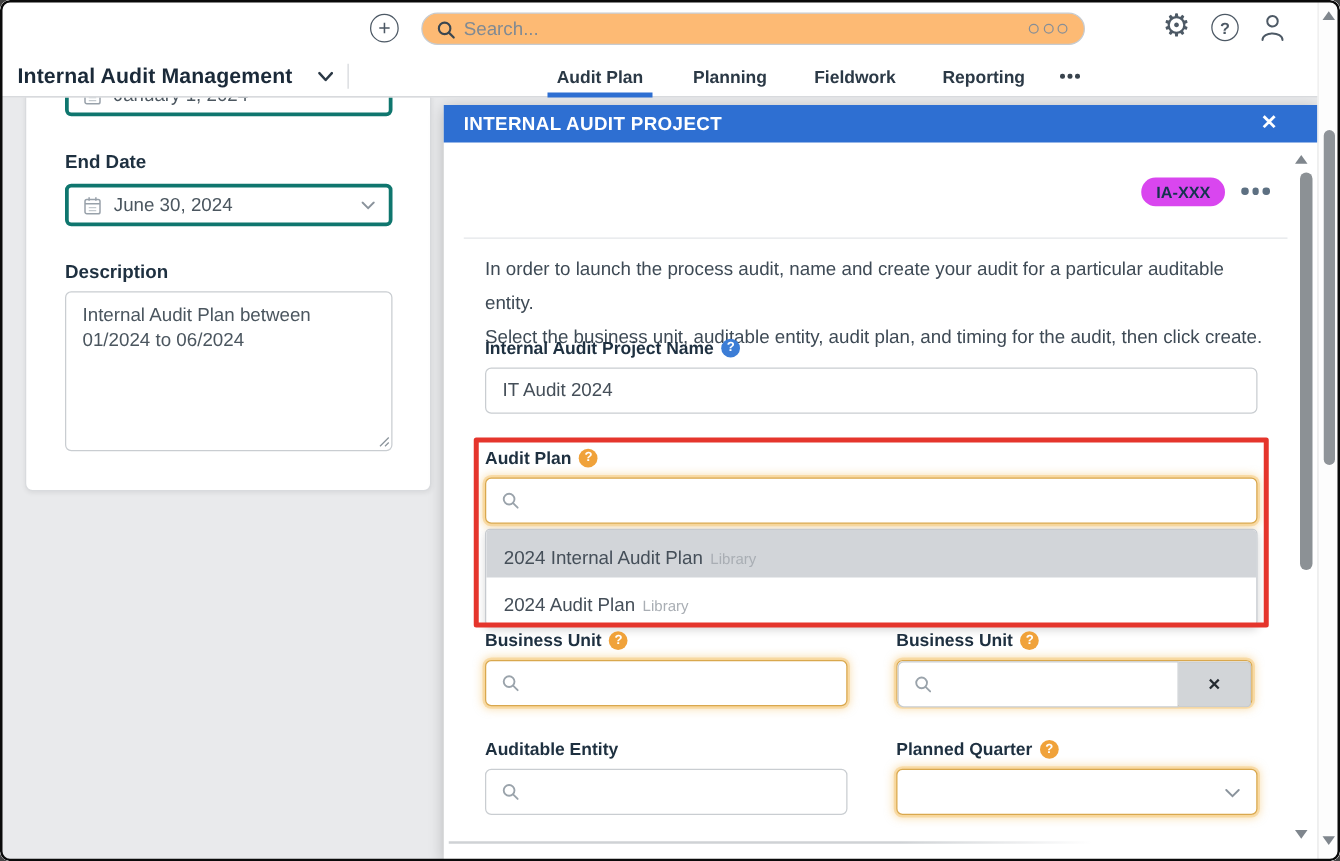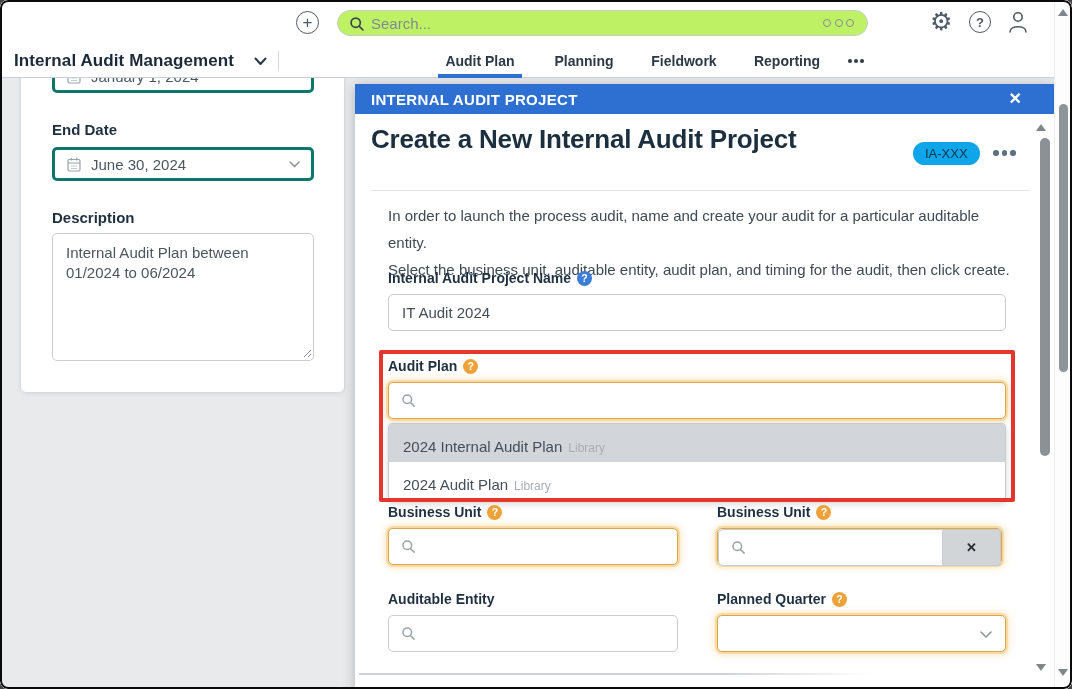--- a/index.html
+++ b/index.html
@@ -8,21 +8,21 @@
     position: relative; width: 1072px; height: 689px;
     background:#fff; font-family:"Liberation Sans", sans-serif;
     border-radius: 8px; overflow: hidden; margin: 0 auto;
   }
   .frame { position:absolute; inset:0; border:2.5px solid #0a0a0a; border-radius:8px; pointer-events:none; z-index:30; }
 
   
   .topbar { position:absolute; left:0; top:0; width:1072px; height:45px; background:#fff; z-index:6; }
   .plus-btn { position:absolute; left:296px; top:11px; width:23px; height:23px; border:1.5px solid #4d5965; border-radius:50%;
     display:flex; align-items:center; justify-content:center; font-size:17px; font-weight:400; color:#4d5965; line-height:1; cursor:pointer; }
-  .searchbar { position:absolute; left:337px; top:10px; width:531px; height:26px; border:1px solid #c7cbd0; border-radius:13px; background:#bef264; }
+  .searchbar { position:absolute; left:337px; top:10px; width:531px; height:26px; border:1px solid #c7cbd0; border-radius:13px; background:#fdba74; }
   .searchbar svg { position:absolute; left:11px; top:5px; }
   .searchbar input { position:absolute; left:33px; top:0; width:430px; height:24px; border:none; outline:none; font-family:"Liberation Sans",sans-serif;
     font-size:15px; color:#54606b; background:transparent; }
   .searchbar input::placeholder { color:#808a93; }
   .ooo { position:absolute; right:13px; top:8px; display:flex; gap:3.5px; }
   .ooo i { display:block; width:8px; height:8px; border:1.5px solid #868e97; border-radius:50%; }
   .gear-btn { position:absolute; left:930px; top:7px; font-size:25px; color:#4d5965; line-height:28px; cursor:pointer; }
   .helpcircle-btn { position:absolute; left:969px; top:11px; width:22px; height:22px; border:1.5px solid #4d5965; border-radius:50%;
     display:flex; align-items:center; justify-content:center; font-size:13px; font-weight:700; color:#4d5965; cursor:pointer; }
   .profile-btn { position:absolute; left:1006px; top:10px; cursor:pointer; }
@@ -50,22 +50,22 @@
     padding:9px 13px; font-family:"Liberation Sans",sans-serif; font-size:15px; line-height:20px; color:#4b565f; resize:none; outline:none; }
   .resize-handle { position:absolute; left:282px; top:292px; pointer-events:none; }
 
   
   .modal { position:absolute; left:355px; top:84px; width:699px; height:605px; background:#fff; z-index:4;
     box-shadow:0 2px 12px rgba(0,0,0,.25); }
   .banner { position:absolute; left:0; top:0; width:699px; height:30px; background:#2e6fd2; display:flex; align-items:center; padding-left:16px; }
   .banner-title { color:#fff; font-size:15px; font-weight:700; letter-spacing:.3px; }
   .close-btn { position:absolute; right:32px; top:4px; color:#fff; font-size:16px; font-weight:700; cursor:pointer; line-height:22px; }
   .m-title { position:absolute; left:16px; top:40px; font-size:26px; font-weight:700; color:#1c2f3f; letter-spacing:-.2px; }
-  .badge { position:absolute; left:558px; top:58px; height:23px; padding:0 12px; border-radius:12px; background:#0ea5e9;
-    display:flex; align-items:center; font-size:13px; font-weight:400; color:#14344e; }
+  .badge { position:absolute; left:558px; top:58px; height:23px; padding:0 12px; border-radius:12px; background:#d946ef;
+    display:flex; align-items:center; font-size:13px; font-weight:700; color:#14344e; }
   .meatball { position:absolute; left:638px; top:66px; display:flex; gap:3px; cursor:pointer; }
   .meatball i { width:5.5px; height:5.5px; border-radius:50%; background:#5d7082; display:block; }
   .divider1 { position:absolute; left:16px; top:106px; width:659px; height:1px; background:#e4e6e9; }
   .intro { position:absolute; left:33px; top:118px; width:632px; font-size:15px; line-height:27px; color:#3e4a55; }
   .lbl { position:absolute; display:flex; align-items:center; gap:6px; font-size:14px; font-weight:700; color:#1e3040; }
   .help { width:15px; height:15px; border-radius:50%; color:#fff; font-size:10.5px; font-weight:700;
     display:inline-flex; align-items:center; justify-content:center; line-height:1; }
   .help.blue { background:#3c7dd6; }
   .help.orange { background:#f0a23a; }
   .txtinput { position:absolute; height:37px; border:1px solid #c9cdd1; border-radius:5px; background:#fff; }
@@ -206,21 +206,20 @@
       <line x1="8" y1="5" x2="5" y2="8" stroke="#8a939b" stroke-width="1"></line>
     </svg>
   </div>
 
   <div class="modal">
     <div class="banner">
       <span class="banner-title">INTERNAL AUDIT PROJECT</span>
       <span class="close-btn"><span>✕</span></span>
     </div>
 
-    <div class="m-title">Create a New Internal Audit Project</div>
     <div class="badge">IA-XXX</div>
     <div class="meatball">
         <i></i>
         <i></i>
         <i></i>
       </div>
     <div class="divider1"></div>
 
     <div class="intro">
       <div>In order to launch the process audit, name and create your audit for a particular auditable entity.</div>

